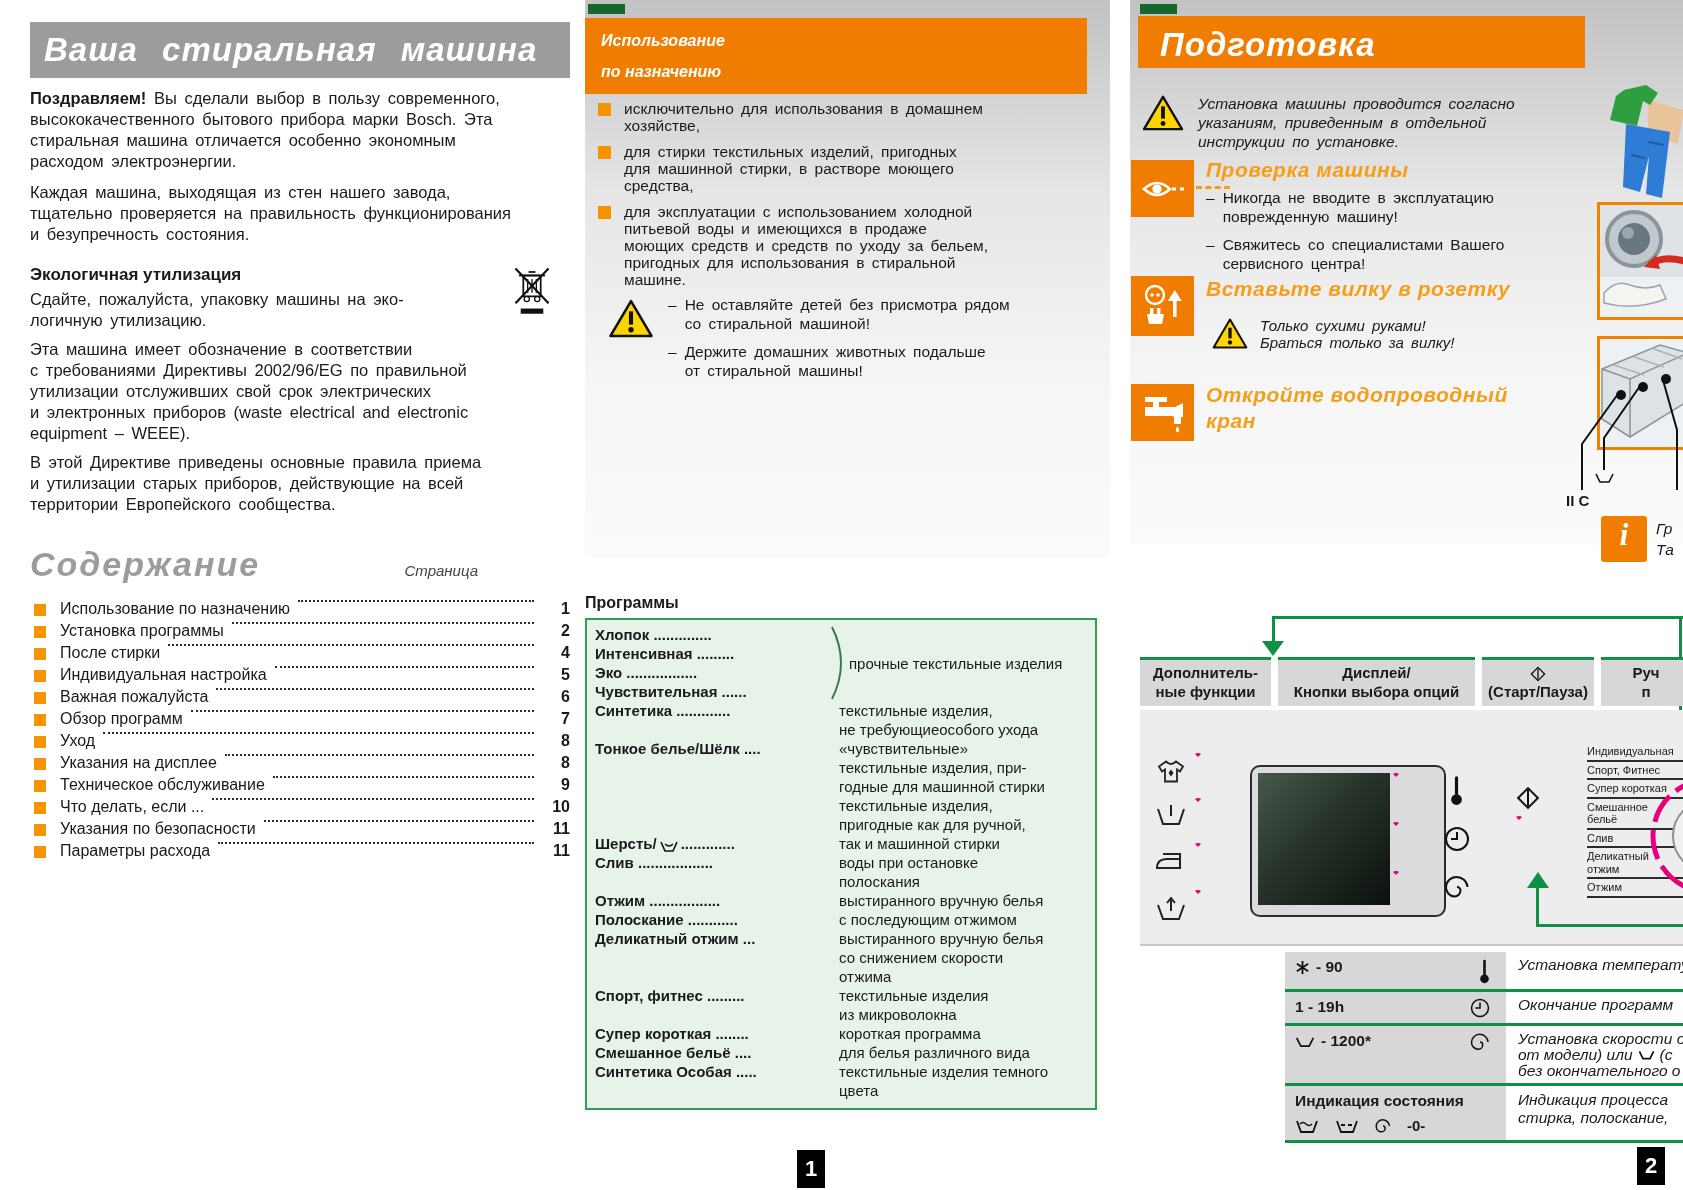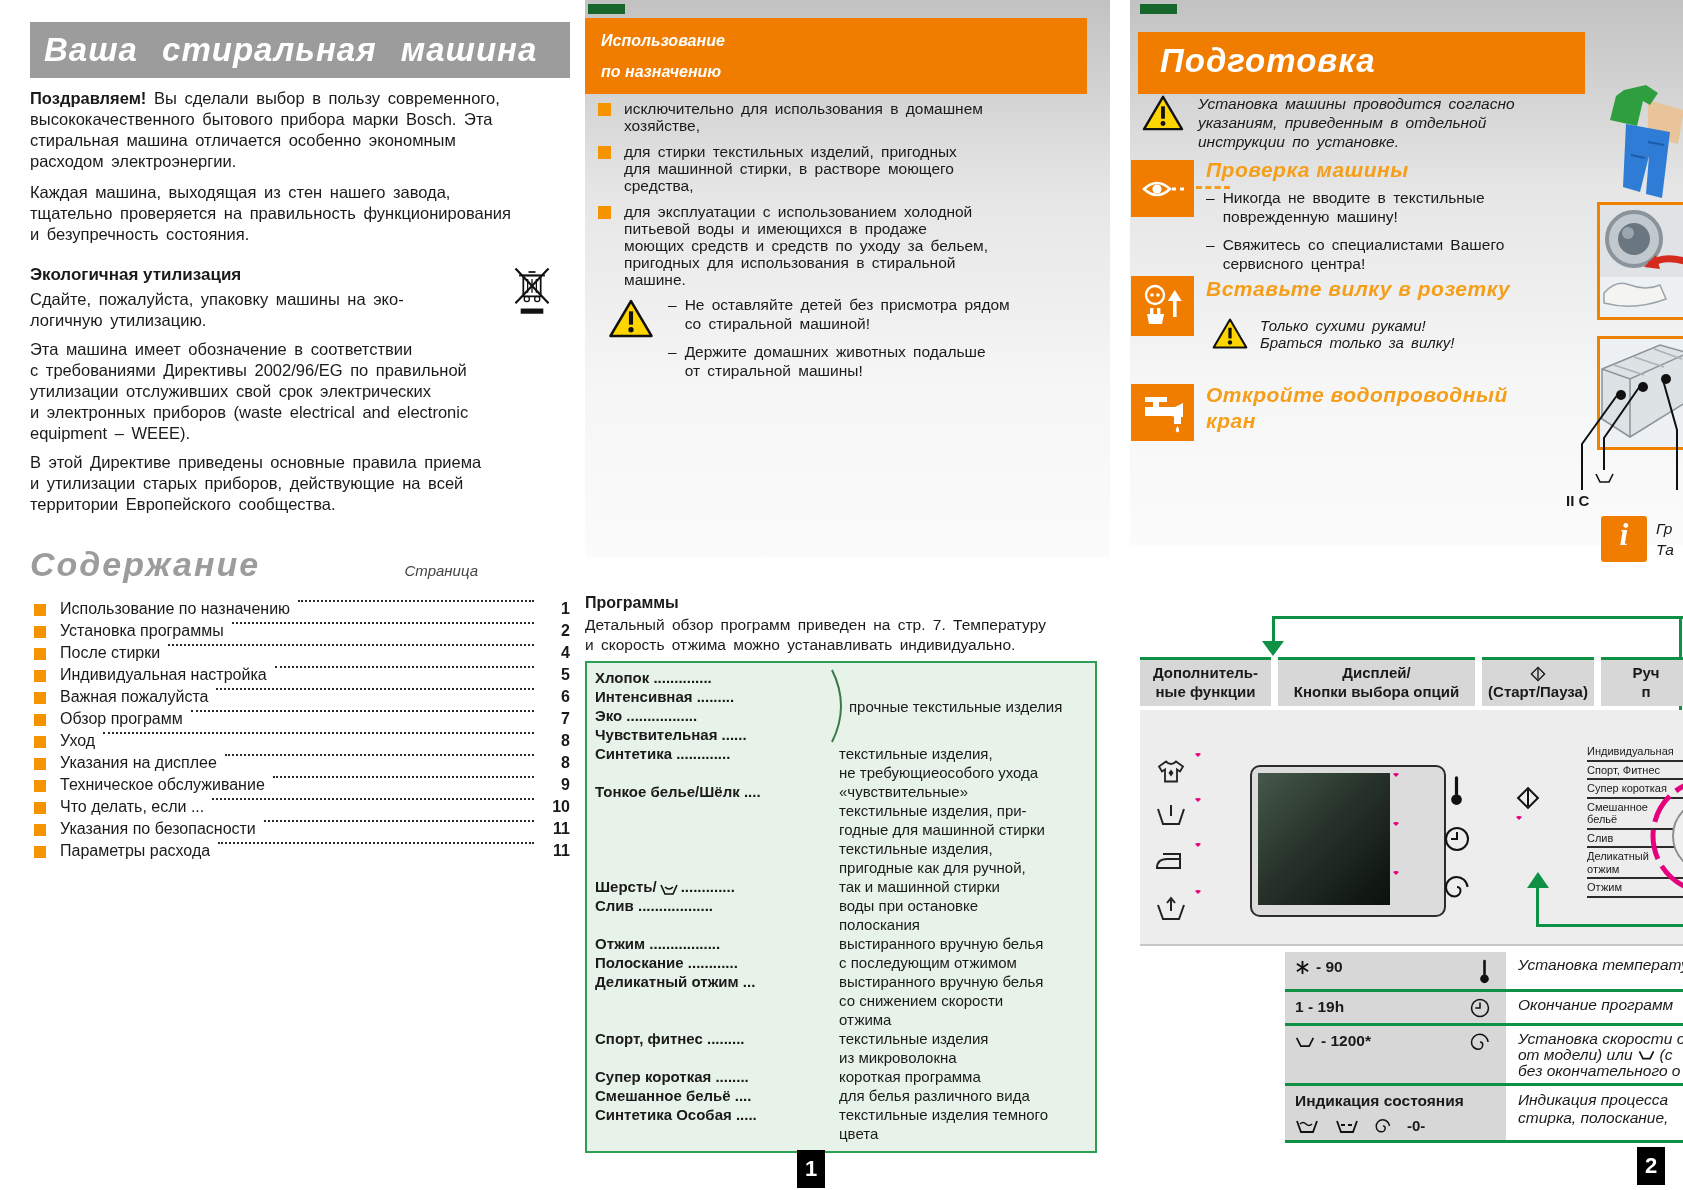--- a/index.html
+++ b/index.html
@@ -257,22 +257,20 @@
       <div class="dash-row">
         <span class="dash">–</span>
         <div class="txt pre">Держите домашних животных подальше
 от стиральной машины!</div>
       </div>
     </div>
 </div>
 
 <div id="programs">
   <h3>Программы</h3>
-  <div id="prog-intro" class="txt pre">Детальный обзор программ приведен на стр. 7. Температуру
-и скорость отжима можно устанавливать индивидуально.</div>
   <div id="prog-table">
     <div id="prog-group">
       <div style="width:228px">
 
       <div class="prog-name">Хлопок ..............</div>
           <div class="prog-name">Интенсивная .........</div>
           <div class="prog-name">Эко .................</div>
           <div class="prog-name">Чувствительная ......</div>
         </div>
       <span style="margin:0 6px">
@@ -358,21 +356,21 @@
           <div class="prog-desc pre">текстильные изделия темного
 цвета</div>
         </div>
       </div>
   </div>
 </div>
 <div class="pagebox" style="left:797px;top:1150px">1</div>
 
 <div class="abs page-grad" style="left:1130px;top:0;width:553px;height:545px"></div>
 <div class="abs tab" style="left:1140px;top:4px;width:37px;height:10px"></div>
-<div class="abs banner" style="left:1138px;top:32px;width:447px;height:62px;font-size:33px;line-height:58px;padding-left:22px;box-sizing:border-box;letter-spacing:1px">Подготовка</div>
+<div class="abs banner" style="left:1138px;top:16px;width:447px;height:52px;font-size:33px;line-height:58px;padding-left:22px;box-sizing:border-box;letter-spacing:1px">Подготовка</div>
 
 <div class="abs" style="left:1142px;top:94px;display:flex">
   <span>
     <svg width="42" height="38" viewBox="0 0 44 40">
       <path d="M22 3 L42 37 H2 Z" fill="#FFD500" stroke="#111" stroke-width="2.5" stroke-linejoin="round"></path>
       <rect x="20" y="13" width="4" height="13" fill="#111"></rect>
         <circle cx="22" cy="31" r="2.6" fill="#111"></circle>
     </svg>
   </span>
   <div class="it txt pre" style="margin-left:14px;font-size:15.5px;line-height:19px">Установка машины проводится согласно
@@ -388,21 +386,21 @@
       <line x1="31" y1="15" x2="43" y2="15" stroke="#fff" stroke-width="3" stroke-dasharray="4 4"></line>
     </svg>
   </span>
 </div>
 <div class="abs" style="left:1196px;top:186px;width:34px;border-top:3px dashed #F59E19"></div>
 <div class="abs sec-head" style="left:1206px;top:158px">Проверка машины</div>
 <div class="abs" style="left:1206px;top:188px;width:330px">
 
     <div class="dash-row">
       <span class="dash">–</span>
-      <div class="txt pre">Никогда не вводите в текстильные
+      <div class="txt pre">Никогда не вводите в эксплуатацию
 поврежденную машину!</div>
     </div>
 
     <div class="dash-row">
       <span class="dash">–</span>
       <div class="txt pre">Свяжитесь со специалистами Вашего
 сервисного центра!</div>
     </div>
   </div>
 

